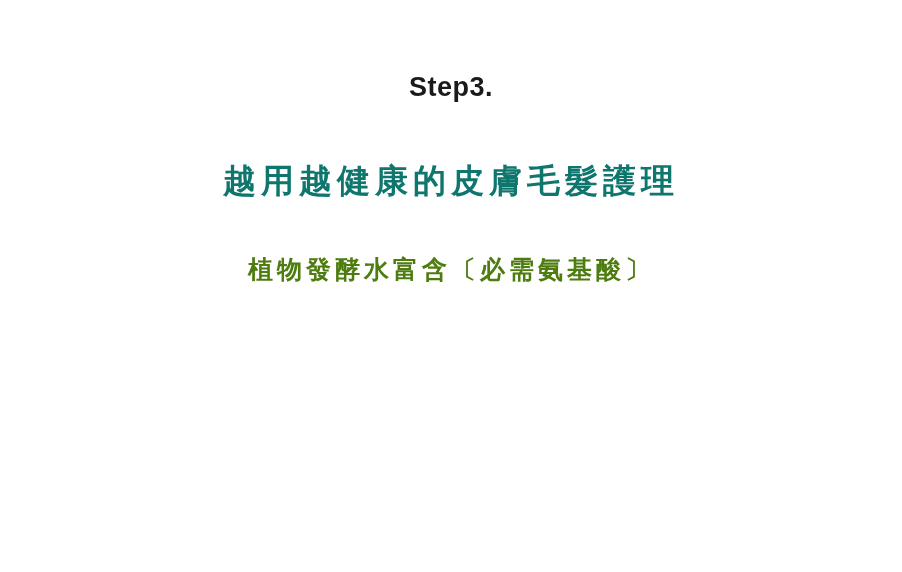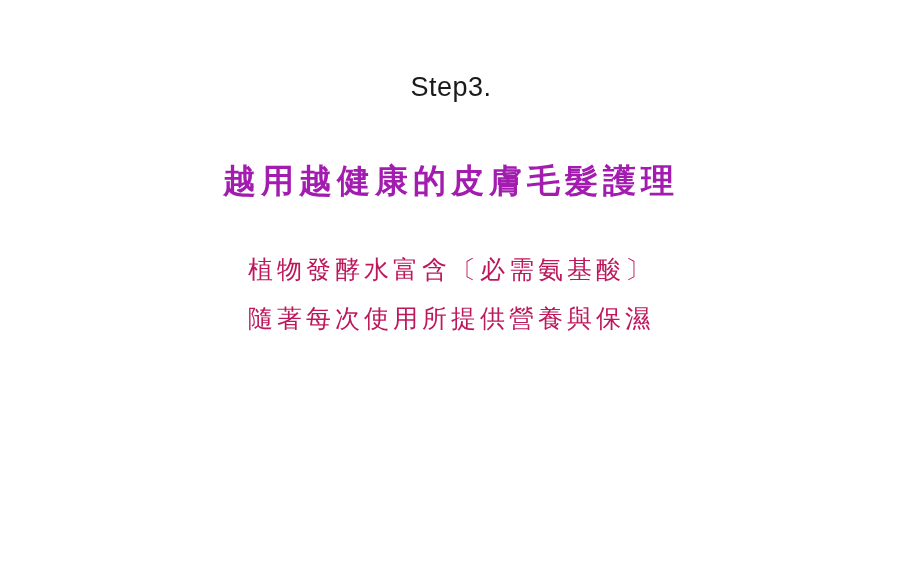--- a/index.html
+++ b/index.html
@@ -18,56 +18,55 @@
     width: 902px;
     height: 572px;
     box-sizing: border-box;
     display: flex;
     flex-direction: column;
     align-items: center;
   }
   .step-label {
     margin-top: 74px;
     font-size: 27px;
-    font-weight: normal;
+    font-weight: bold;
     color: #1a1a1a;
     letter-spacing: 0.5px;
     line-height: 1;
   }
   .headline {
     margin-top: 60px;
     font-size: 33px;
     font-weight: bold;
-    color: #a21caf;
+    color: #0f766e;
     letter-spacing: 5px;
     line-height: 1.2;
     white-space: nowrap;
   }
   .body-block {
     margin-top: 44px;
     display: flex;
     flex-direction: column;
     align-items: center;
   }
   .body-line {
     font-size: 25px;
-    color: #be185d;
+    color: #4d7c0f;
     letter-spacing: 4px;
     line-height: 49px;
     white-space: nowrap;
-    font-weight: 400;
+    font-weight: 700;
   }
 </style>
 </head>
 <body>
 
 <div class="page">
 
   <div class="step-label">Step3.</div>
 
   <div class="headline">越用越健康的皮膚毛髮護理</div>
 
   <div class="body-block">
     <div class="body-line">植物發酵水富含〔必需氨基酸〕</div>
-    <div class="body-line">隨著每次使用所提供營養與保濕</div>
   </div>
 
 </div>
 
 </body></html>

